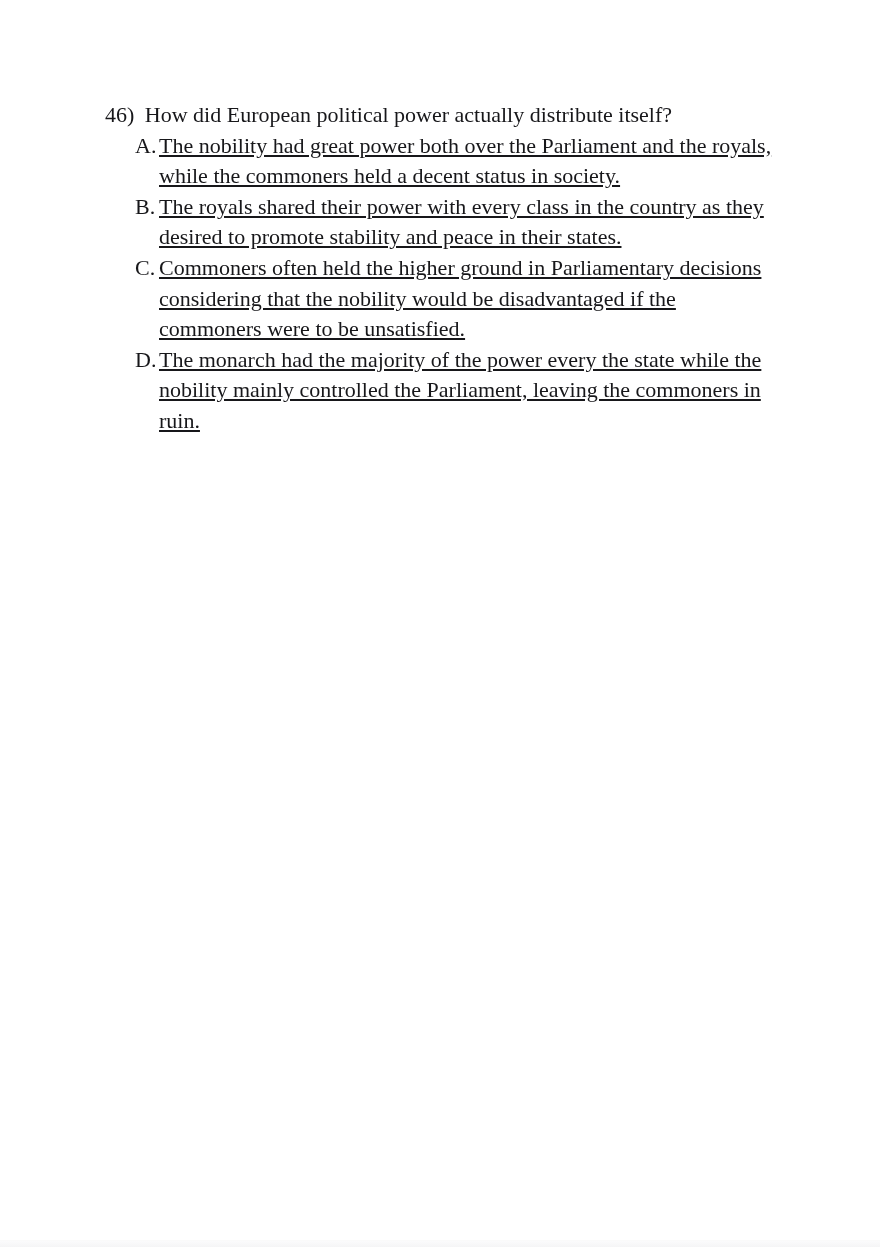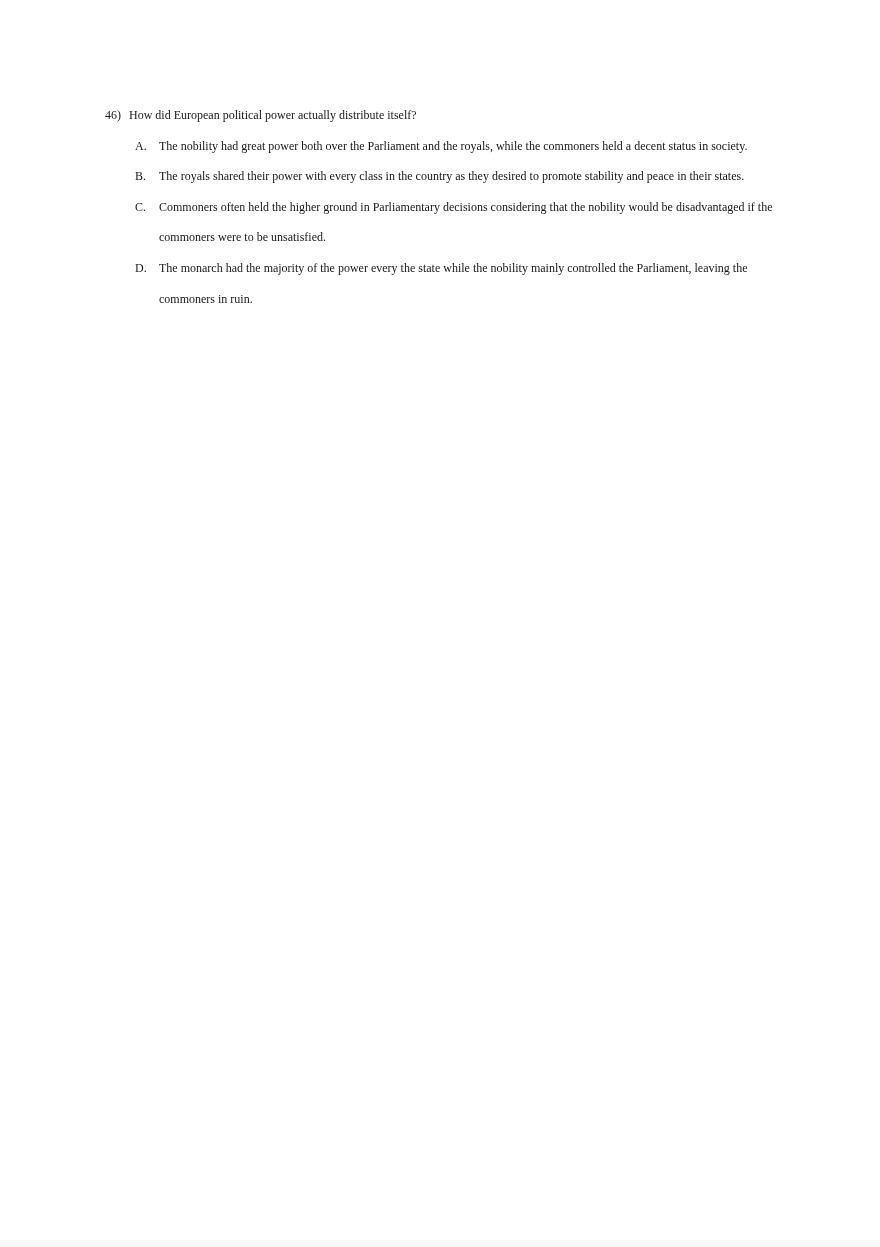--- a/index.html
+++ b/index.html
@@ -14,21 +14,21 @@
     background: #ffffff;
     overflow: hidden;
     font-family: "Liberation Serif", serif;
     color: #17171a;
   }
   .content {
     position: absolute;
     top: 100px;
     left: 105px;
     width: 672px;
-    font-size: 12px;
+    font-size: 22px;
     line-height: 30.6px;
   }
   .question-line {
     white-space: nowrap;
   }
   .question-number {
     display: inline;
   }
   .question-text {
     display: inline;
@@ -41,20 +41,21 @@
     display: flex;
     align-items: flex-start;
   }
   .option-letter {
     flex: 0 0 24px;
     width: 24px;
   }
   .option-text {
     width: 618px;
     max-width: 618px;
+    text-decoration: underline;
   }
   .page-bottom-edge {
     position: absolute;
     left: 0;
     bottom: 0;
     width: 100%;
     height: 6px;
     background: linear-gradient(to bottom, #fbfbfc, #f5f5f6);
     border-top: 1px solid #fafafa;
   }

